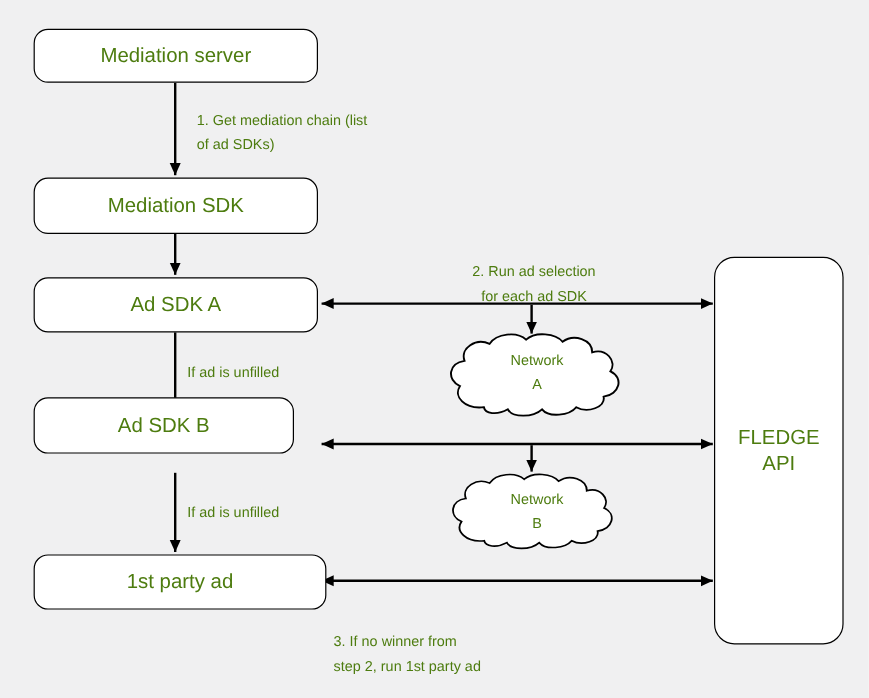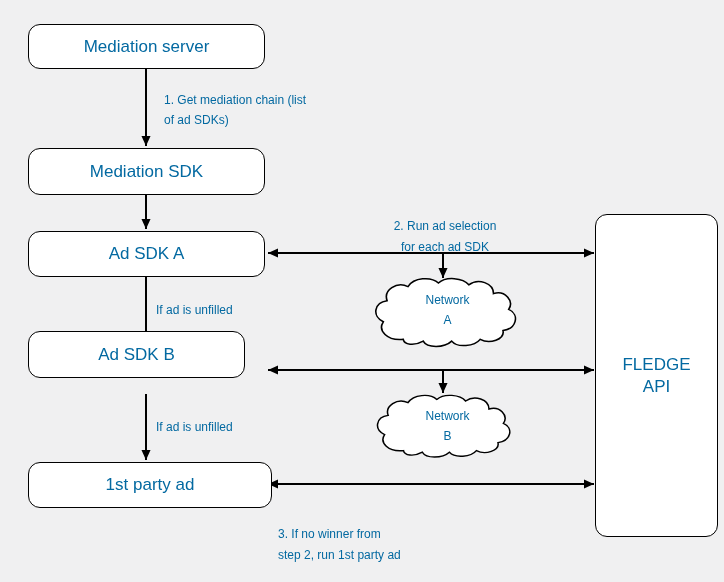--- a/index.html
+++ b/index.html
@@ -1,40 +1,40 @@
 <!DOCTYPE html>
 <html><head>
 <meta charset="utf-8">
 <style>
   html,body { margin:0; padding:0; }
   .canvas {
     position:relative;
     width:724px; height:582px;
     background:#f0f0f1;
     font-family:"Liberation Sans", sans-serif;
-    color:#0369a1;
+    color:#4d7c0f;
     overflow:hidden;
   }
   .overlay { position:absolute; left:0; top:0; pointer-events:none; }
   .node {
     position:absolute;
     background:#ffffff;
     border:1.5px solid #000000;
     border-radius:12px;
     display:flex; align-items:center; justify-content:center;
     font-size:17px; text-align:center;
     box-sizing:border-box;
   }
   #node-mediation-server { left:28px;  top:24px;  width:237px; height:45px; }
   #node-mediation-sdk    { left:28px;  top:148px; width:237px; height:47px; }
   #node-ad-sdk-a         { left:28px;  top:231px; width:237px; height:46px; }
   #node-ad-sdk-b         { left:28px;  top:331px; width:217px; height:47px; }
   #node-first-party-ad   { left:28px;  top:462px; width:244px; height:46px; }
-  #node-fledge-api       { left:595px; top:214px; width:123px; height:323px;
-                           flex-direction:column; line-height:22px; }
+  #node-fledge-api       { left:595px; top:214px; width:108px; height:323px;
+                           flex-direction:column; line-height:22px;border-radius:17px; }
   .note { position:absolute; font-size:12px; line-height:20px; }
   #note-step1     { left:164px; top:90px;  width:220px; }
   #note-step2     { left:369px; top:174px; width:152px; text-align:center; line-height:21px;margin-top:42px; }
   #note-unfilled-a{ left:156px; top:300px; }
   #note-unfilled-b{ left:156px; top:417px; }
   #note-step3     { left:278px; top:524px; width:195px; line-height:21px; }
   .cloud-label {
     position:absolute; width:125px; text-align:center;
     font-size:12px; line-height:20px;
   }

